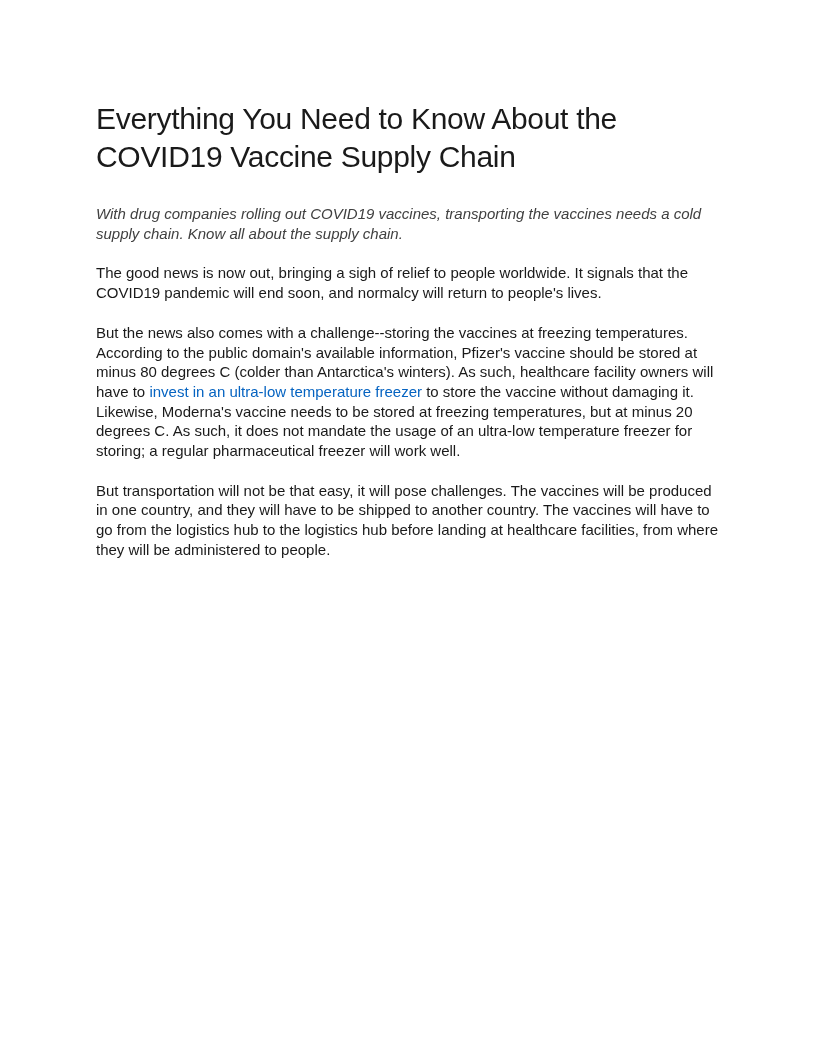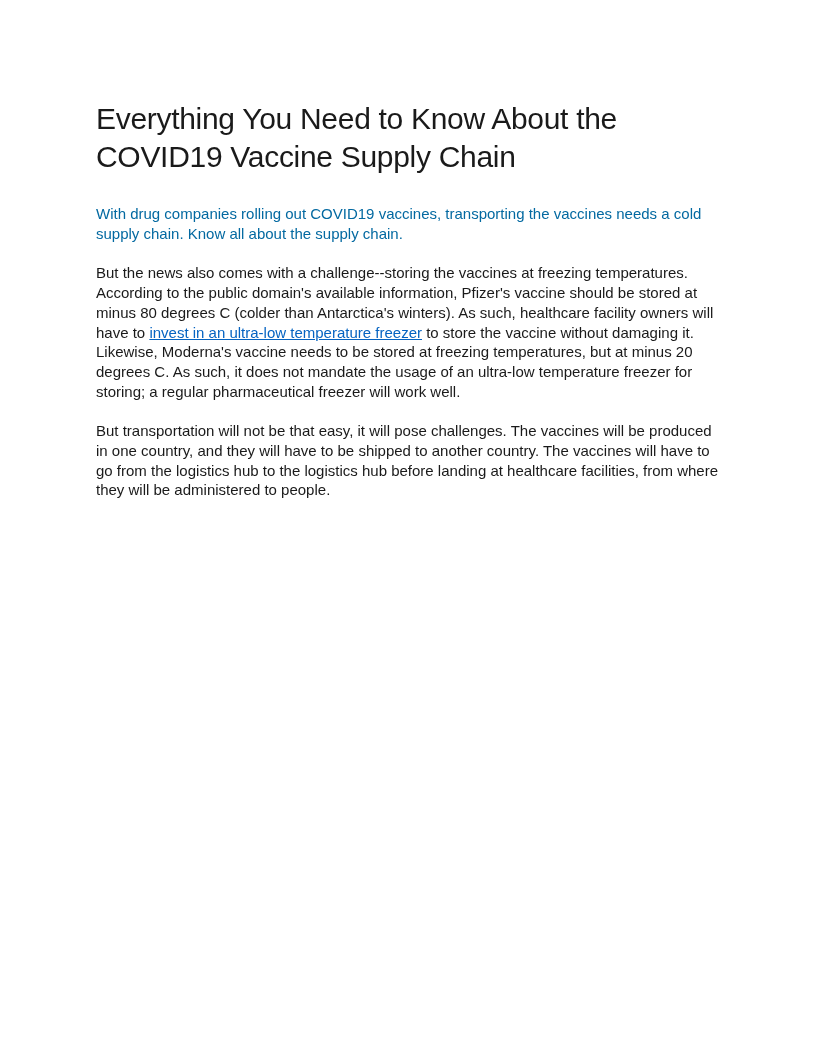--- a/index.html
+++ b/index.html
@@ -24,44 +24,45 @@
   .article-title {
     margin: 4px 0 28px 0;
     font-size: 30px;
     line-height: 38px;
     font-weight: 400;
     letter-spacing: -0.3px;
     color: #1a1a1a;
   }
   .lede {
     margin: 0 0 20px 0;
+    font-style: italic;
     font-size: 15px;
     line-height: 19.7px;
-    color: #0369a1;
+    color: #404040;
   }
   .body-para {
     margin: 0 0 20px 0;
     font-size: 15px;
     line-height: 19.7px;
     color: #1a1a1a;
   }
   .inline-link {
     color: #0563C1;
-    text-decoration: underline;
     cursor: pointer;
   }
 </style>
 </head>
 <body>
 
 <div class="page">
 
   <h1 class="article-title">Everything You Need to Know About the COVID19 Vaccine Supply Chain</h1>
 
   <p class="lede">With drug companies rolling out COVID19 vaccines, transporting the vaccines needs a cold supply chain. Know all about the supply chain.</p>
 
+  <p class="body-para">The good news is now out, bringing a sigh of relief to people worldwide. It signals that the COVID19 pandemic will end soon, and normalcy will return to people's lives.</p>
 
 
   <p class="body-para"><span>But the news also comes with a challenge--storing the vaccines at freezing temperatures. According to the public domain's available information, Pfizer's vaccine should be stored at minus 80 degrees C (colder than Antarctica's winters). As such, healthcare facility owners will have to </span><a class="inline-link">invest in an ultra-low temperature freezer</a><span> to store the vaccine without damaging it. Likewise, Moderna's vaccine needs to be stored at freezing temperatures, but at minus 20 degrees C. As such, it does not mandate the usage of an ultra-low temperature freezer for storing; a regular pharmaceutical freezer will work well.</span></p>
 
   <p class="body-para">But transportation will not be that easy, it will pose challenges. The vaccines will be produced in one country, and they will have to be shipped to another country. The vaccines will have to go from the logistics hub to the logistics hub before landing at healthcare facilities, from where they will be administered to people.</p>
 
 </div>
 
 </body></html>

